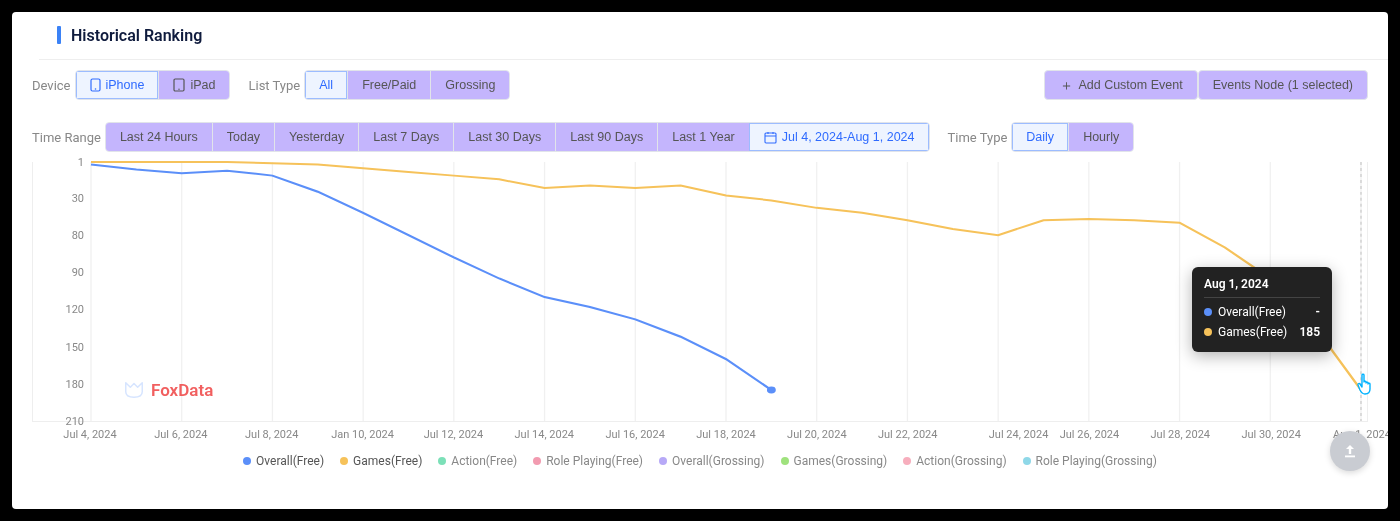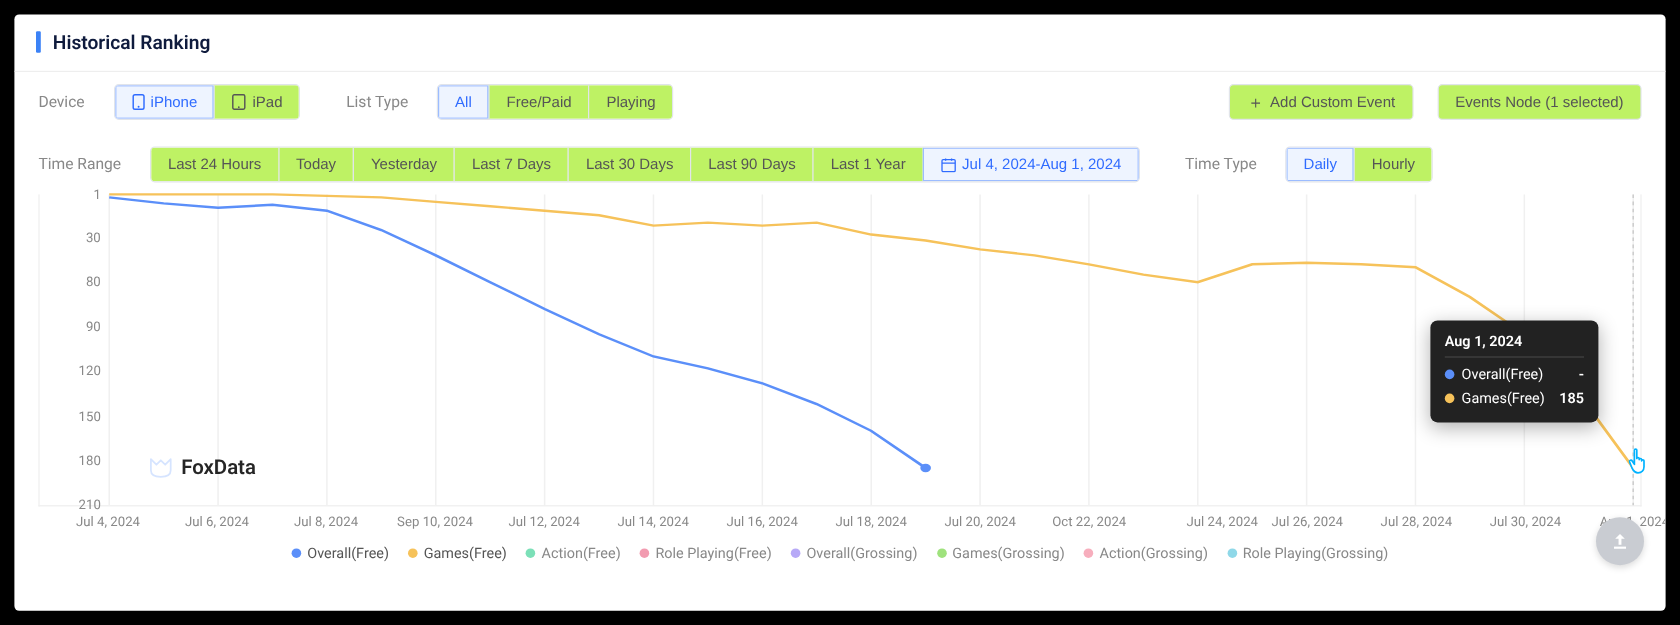--- a/index.html
+++ b/index.html
@@ -16,54 +16,54 @@
     width: 100%;
     height: 497px;
     overflow: hidden;
     position: relative;
   }
   .header {
     display: flex;
     align-items: flex-start;
     padding: 14px 20px 14px 18px;
     border-bottom: 1px solid #eee;
+    margin-left: 27px;
   }
   .header-bar {
     width: 4px; height: 18px;
     background: #3b82f6;
     margin-right: 10px;
     border-radius: 1px;
   }
   .header h1 {
     font-size: 16px;
     font-weight: 600;
     color: #0f1b3d;
   }
 
   .controls-row {
     display: flex;
     align-items: center;
     padding: 10px 20px;
-    gap: 20px;
     flex-wrap: wrap;
   }
   .ctrl-label {
     color: #888;
     font-size: 13px;
     margin-right: 4px;
   }
   .btn-group {
     display: inline-flex;
     border: 1px solid #e1e4ea;
     border-radius: 4px;
     overflow: hidden;
   }
   .btn-group .btn + .btn { border-left: 1px solid #e1e4ea; }
   .btn {
-    background: #bef264;
+    background: #c4b5fd;
     border: none;
     padding: 7px 14px;
     font-size: 12.5px;
     color: #555;
     cursor: pointer;
     display: inline-flex;
     align-items: center;
     gap: 5px;
   }
   .btn.active {
@@ -136,21 +136,21 @@
     font-size: 12px;
     color: #888;
   }
   .legend-item { display: inline-flex; align-items: center; gap: 5px; cursor: pointer; }
   .legend-item.on { color: #555; }
   .dot { width: 8px; height: 8px; border-radius: 50%; display: inline-block; }
 
   .watermark {
     position: absolute;
     left: 90px; bottom: 20px;
-    color: #000000;
+    color: #ef4444;
     font-size: 17px;
     font-weight: 600;
     display: flex;
     align-items: center;
     gap: 6px;
     pointer-events: none;
     opacity: 0.85;
   }
   .watermark svg { width: 22px; height: 22px; }
 
@@ -217,21 +217,21 @@
             <circle cx="6" cy="11.3" r="0.7" fill="#555"></circle>
           </svg>
         <span>iPad</span>
       </button>
     </div>
 
     <span class="ctrl-label" style="margin-left:18px">List Type</span>
     <div class="btn-group">
       <button class="btn active">All</button>
       <button class="btn">Free/Paid</button>
-      <button class="btn">Playing</button>
+      <button class="btn">Grossing</button>
     </div>
 
     <div class="spacer"></div>
 
     <button class="btn standalone">
       <span class="plus">＋</span>
       <span>Add Custom Event</span>
     </button>
     <button class="btn standalone">Events Node (1 selected)</button>
   </div>
@@ -326,27 +326,27 @@
         <svg width="20" height="22" viewBox="0 0 20 22">
             <path d="M6 2 C6 1 8 1 8 2 L8 9 C8 8 10 8 10 9 L10 10 C10 9 12 9 12 10 L12 11 C12 10 14 10 14 11 L14 16 C14 19 12 21 9 21 C6 21 5 19 4 17 L2 12 C1.5 10.5 3.5 10 4 11 L6 14 Z" fill="#ffffff" stroke="#00b2ff" stroke-width="1.4" stroke-linejoin="round"></path>
           </svg>
       </div>
     </div>
 
     <div class="x-ticks" id="x-ticks">
         <div class="x-tick" style="left: 0%;">Jul 4, 2024</div>
         <div class="x-tick" style="left: 7.14286%; text-align: right;">Jul 6, 2024</div>
         <div class="x-tick" style="left: 14.2857%;">Jul 8, 2024</div>
-        <div class="x-tick" style="left: 21.4286%;">Sep 10, 2024</div>
+        <div class="x-tick" style="left: 21.4286%;">Jan 10, 2024</div>
         <div class="x-tick" style="left: 28.5714%;">Jul 12, 2024</div>
         <div class="x-tick" style="left: 35.7143%;">Jul 14, 2024</div>
         <div class="x-tick" style="left: 42.8571%;">Jul 16, 2024</div>
         <div class="x-tick" style="left: 50%;">Jul 18, 2024</div>
         <div class="x-tick" style="left: 57.1429%;">Jul 20, 2024</div>
-        <div class="x-tick" style="left: 64.2857%;">Oct 22, 2024</div>
+        <div class="x-tick" style="left: 64.2857%;">Jul 22, 2024</div>
         <div class="x-tick" style="left: 71.4286%; margin-left: 20px;">Jul 24, 2024</div>
         <div class="x-tick" style="left: 78.5714%;">Jul 26, 2024</div>
         <div class="x-tick" style="left: 85.7143%;">Jul 28, 2024</div>
         <div class="x-tick" style="left: 92.8571%;">Jul 30, 2024</div>
         <div class="x-tick" style="left: 100%;">Aug 1, 2024</div>
       </div>
 
     <div class="legend" id="legend">
         <div class="legend-item on">
           <span class="dot" style="background: rgb(91, 143, 249);"></span>

